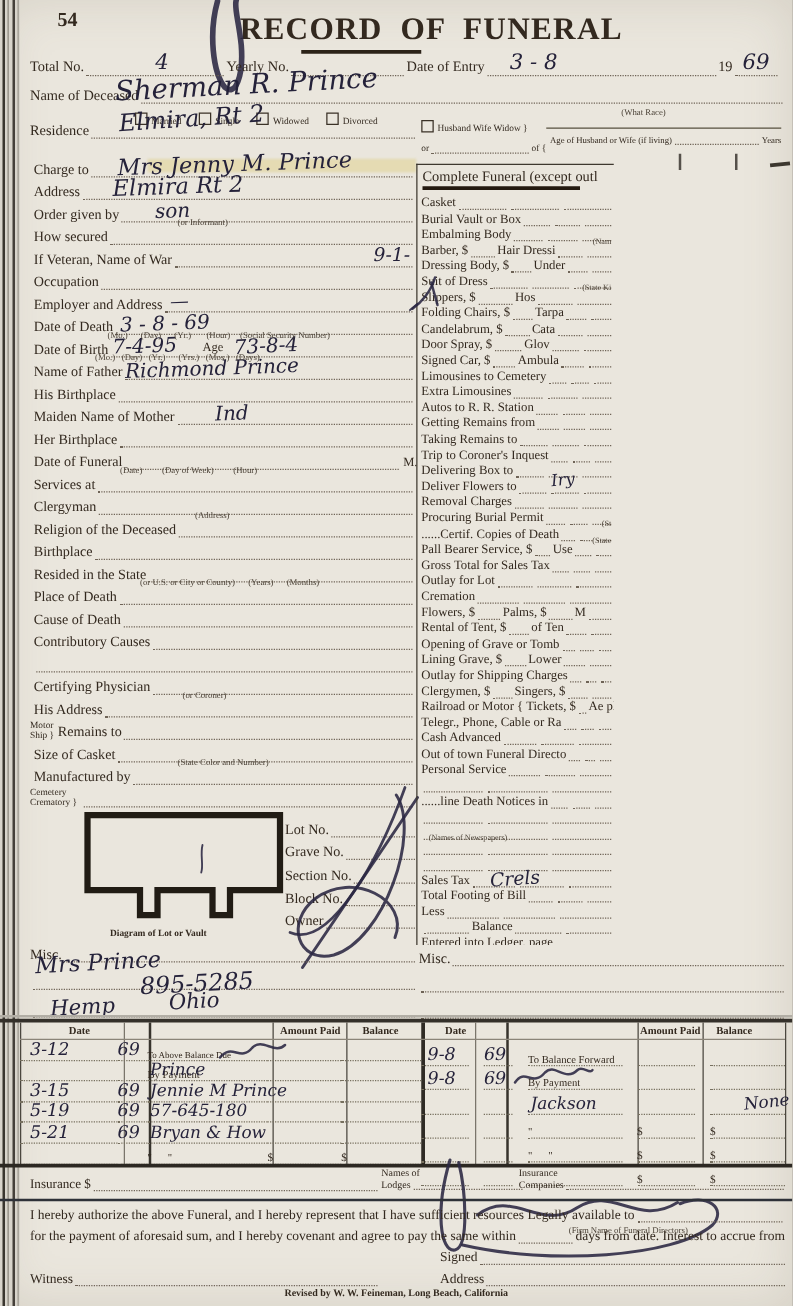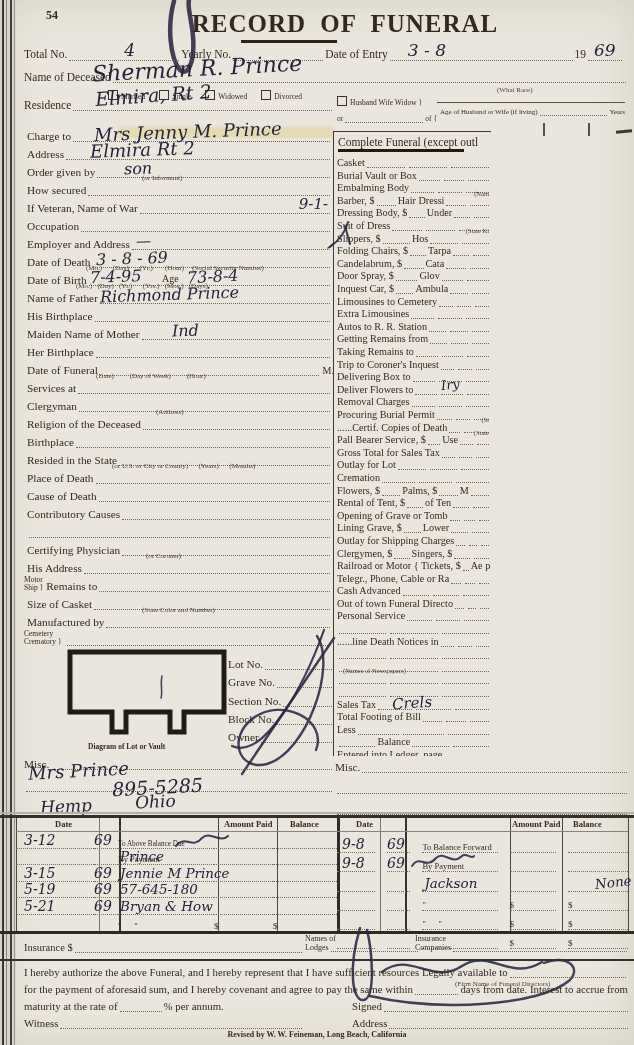--- a/index.html
+++ b/index.html
@@ -10,21 +10,21 @@
   .print{color:#33291f;}
   .cap{font-size:7px;color:#4a4136;white-space:pre;}
   .hw{font-family:"DejaVu Serif",serif;font-style:italic;color:#25223a;white-space:nowrap;}
   
   #binding{left:0;top:0;width:16px;height:1045px;background:#d8d4cb;}
   #binding .b1{position:absolute;left:2px;top:0;width:2px;height:100%;background:#3a362f;}
   #binding .b2{position:absolute;left:6px;top:0;width:1px;height:100%;background:#8a857c;}
   #binding .b3{position:absolute;left:10px;top:0;width:2px;height:100%;background:#45403a;}
   #binding .b4{position:absolute;left:14px;top:0;width:1px;height:100%;background:#9b968d;}
   
-  #pageno{left:46px;top:8px;font-size:12px;font-weight:bold;}
+  #pageno{left:46px;top:8px;font-size:16px;font-weight:bold;}
   #title{left:190px;top:10px;width:310px;text-align:center;font-size:25px;font-weight:bold;letter-spacing:1px;word-spacing:7px;}
   #title-underline{left:241px;top:40px;width:96px;height:3px;background:#2c2318;}
   .fl{flex:1 1 auto;border-bottom:1px dotted #6f6457;height:12px;margin:0 2px;min-width:6px;position:relative;}
   #row-total{left:24px;top:48px;width:600px;display:flex;align-items:flex-start;font-size:11.5px;}
   #row-total .hv{position:absolute;bottom:0;font-size:17px;}
   #row-name{left:24px;top:70px;width:604px;display:flex;align-items:flex-end;font-size:11.5px;}
   #hw-name{left:92px;top:56px;font-size:22px;transform:rotate(-3deg);}
   #row-marital{left:108px;top:90px;display:flex;gap:14px;font-size:7.5px;align-items:center;}
   .ckb{display:inline-block;width:8px;height:8px;border:1px solid #3a3126;margin-right:3px;vertical-align:-1px;}
   #race-cap{left:497px;top:86px;}
@@ -729,21 +729,21 @@
           <span class="fl"></span>
           <span class="print">Glov</span>
           <span class="fl"></span>
           <span class="print"></span>
           <span class="fl"></span>
           <span class="pcap"></span>
           <span class="pcapl"></span>
         </div>
 
         <div class="prow">
-          <span class="print">Inquest Car, $</span>
+          <span class="print">Signed Car, $</span>
           <span class="fl"></span>
           <span class="print">Ambula</span>
           <span class="fl"></span>
           <span class="print"></span>
           <span class="fl"></span>
           <span class="pcap"></span>
           <span class="pcapl"></span>
         </div>
 
         <div class="prow">
@@ -1433,25 +1433,20 @@
   <div class="abs para" id="auth1">
     <span class="print">I hereby authorize the above Funeral, and I hereby represent that I have sufficient resources Legally available to</span>
     <span class="fl"></span>
   </div>
   <span class="abs cap" id="firm-cap">(Firm Name of Funeral Directors)</span>
   <div class="abs para" id="auth2">
     <span class="print">for the payment of aforesaid sum, and I hereby covenant and agree to pay the same within</span>
     <span class="fl"></span>
     <span class="print">days from date. Interest to accrue from</span>
   </div>
-  <div class="abs para" id="auth3">
-    <span class="print">maturity at the rate of</span>
-    <span class="fl" style="flex:0 0 42px"></span>
-    <span class="print">% per annum.</span>
-  </div>
   <div class="abs para" id="signed">
     <span class="print">Signed</span>
     <span class="fl"></span>
   </div>
   <div class="abs para" id="witness">
     <span class="print">Witness</span>
     <span class="fl"></span>
   </div>
   <div class="abs para" id="addr">
     <span class="print">Address</span>

